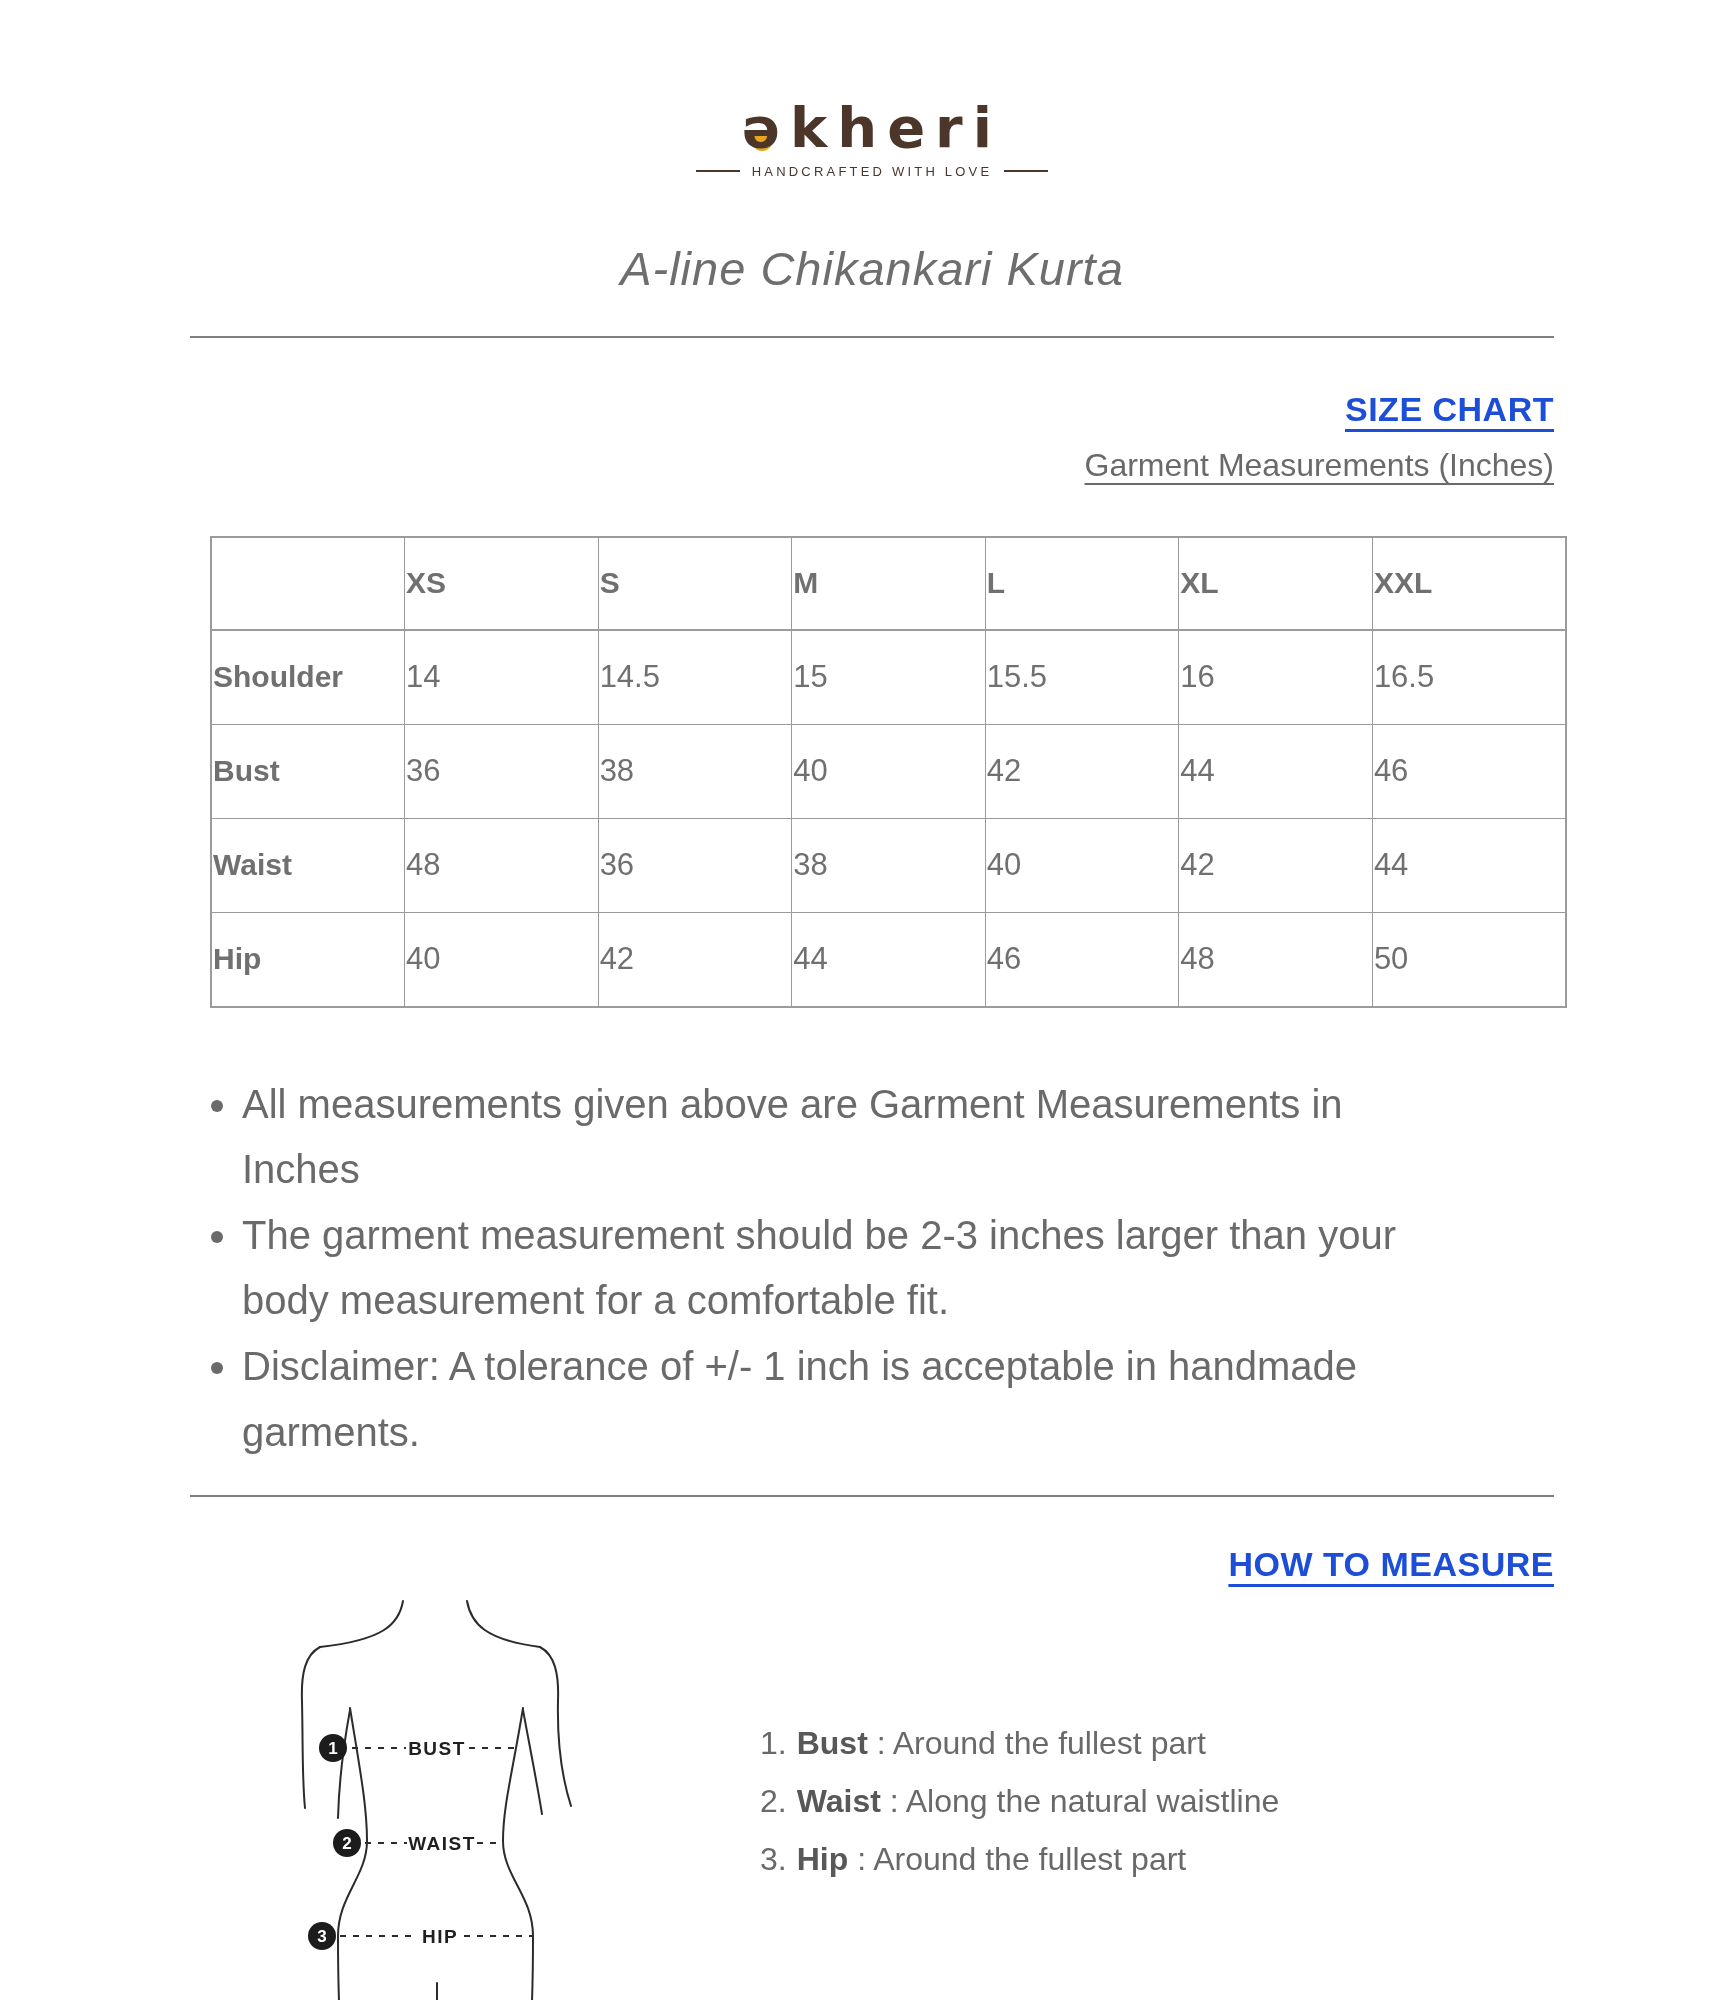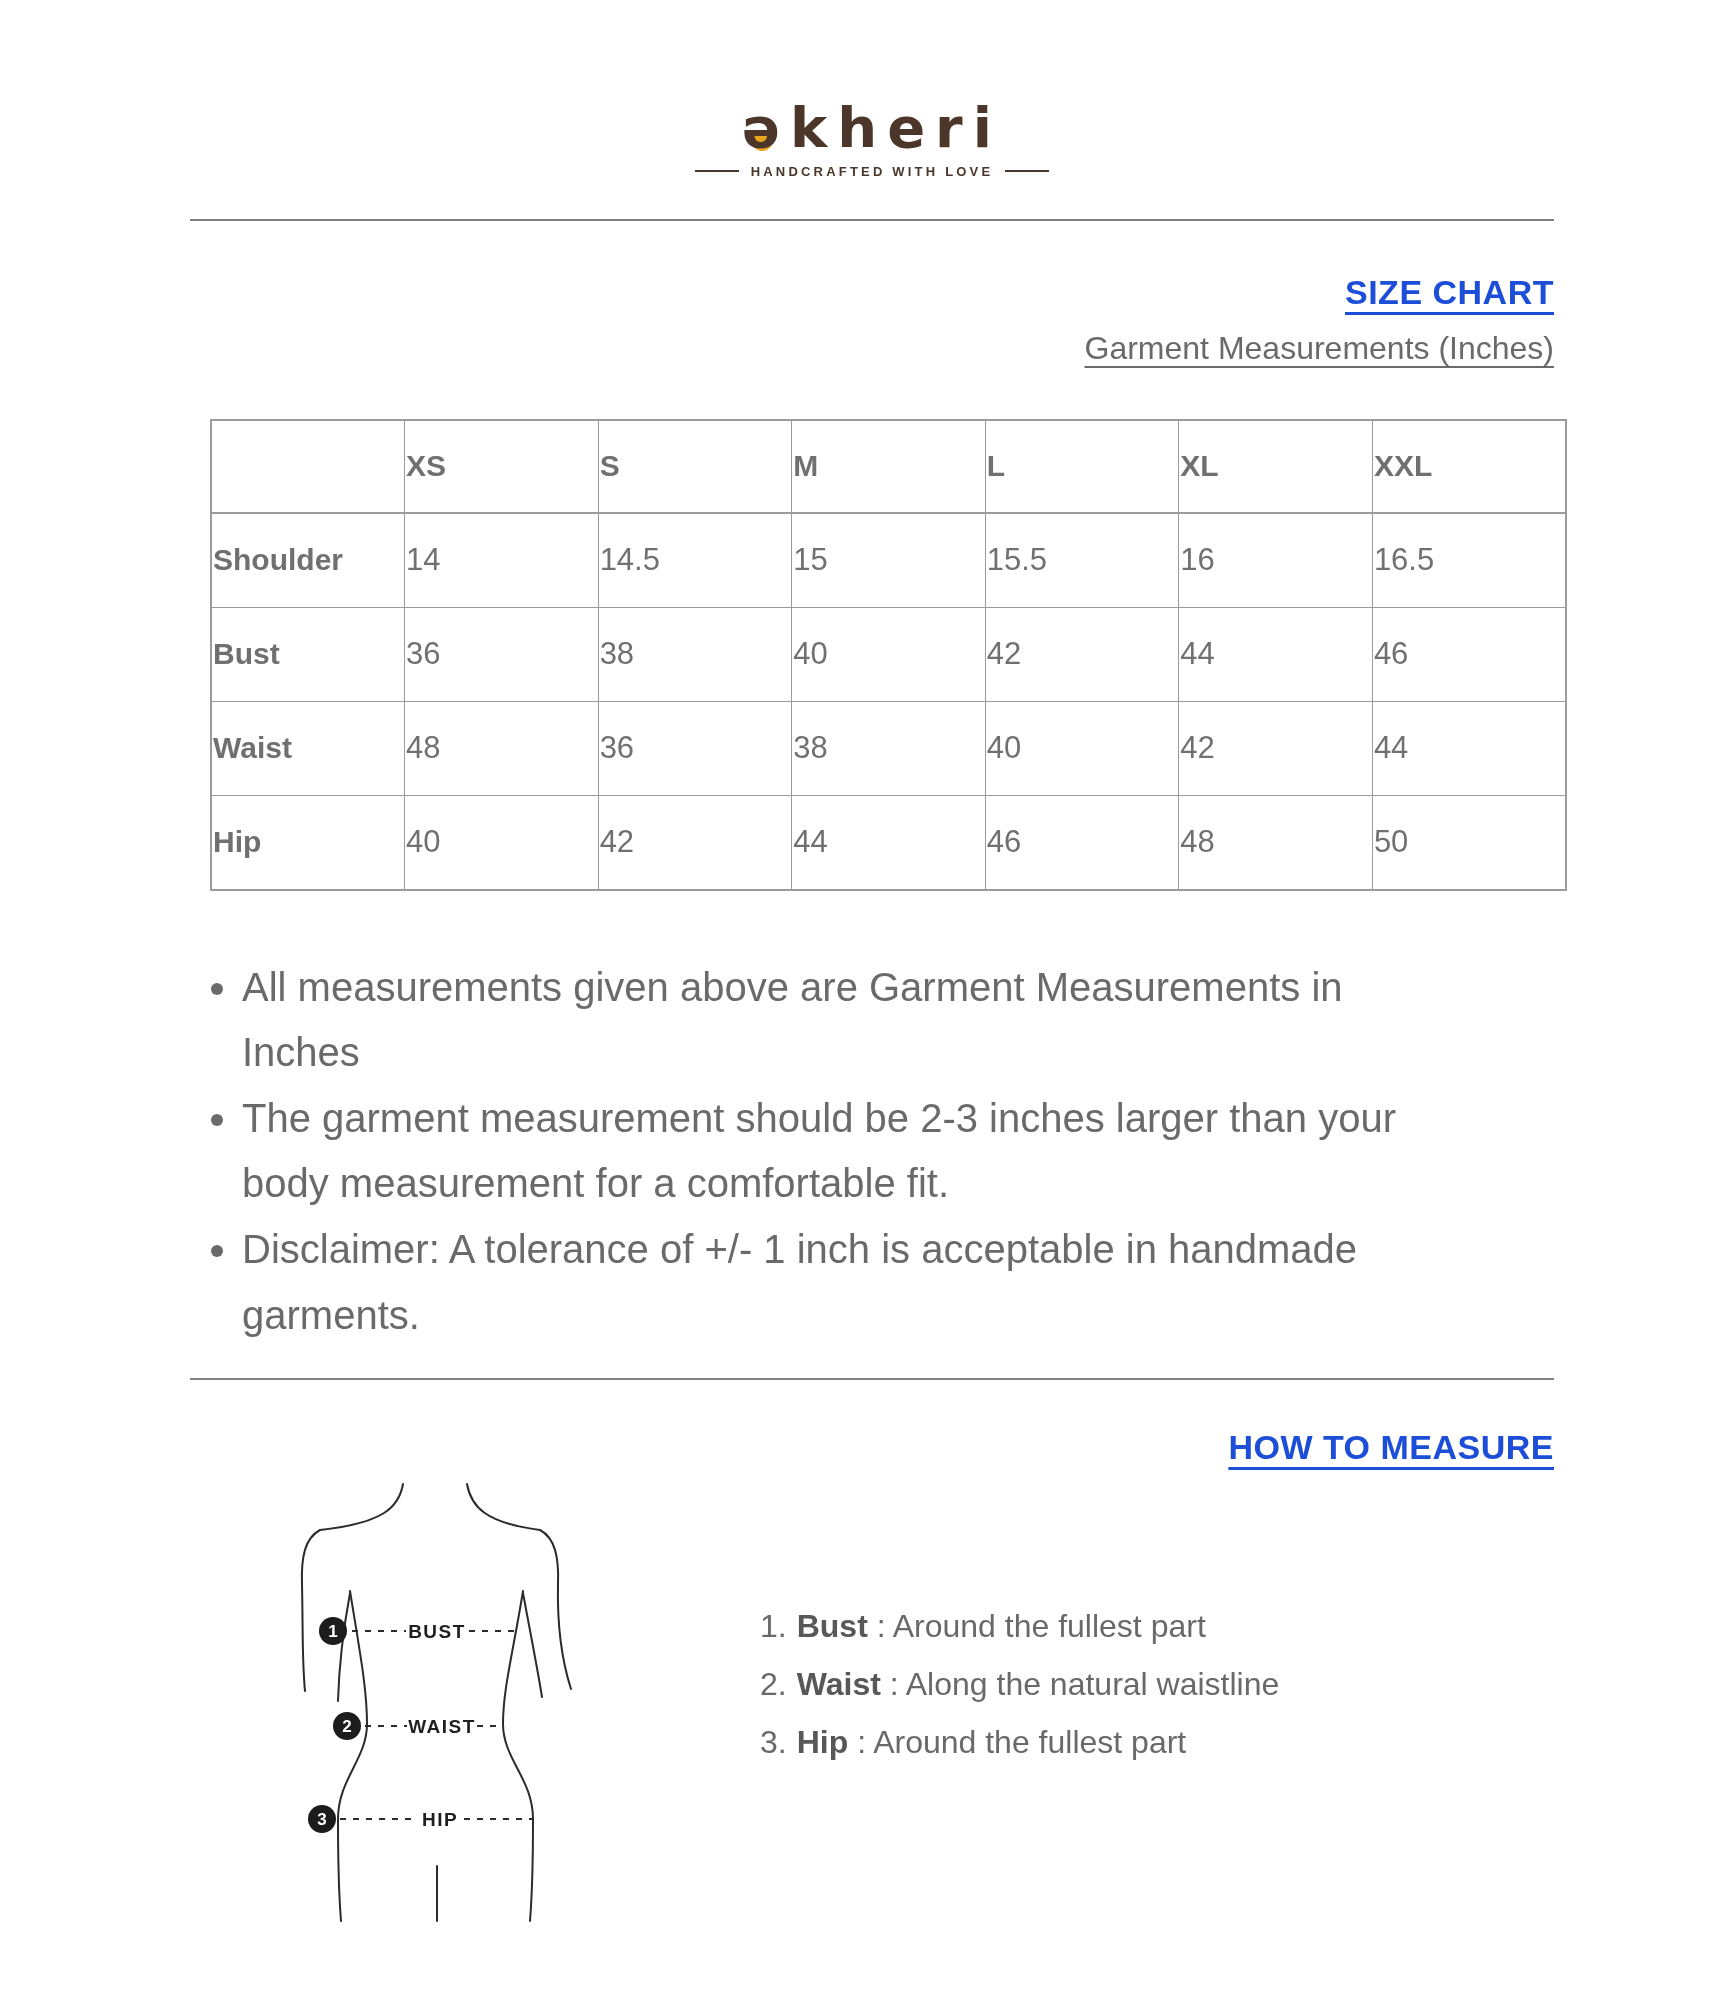--- a/index.html
+++ b/index.html
@@ -27,21 +27,21 @@
     background: radial-gradient(circle at 42% 70%, #e8a51e 0 10px, rgba(0,0,0,0) 11px);
   }
   .logo-tagline {
     margin-top: 5px;
     display: flex;
     align-items: center;
     justify-content: center;
     gap: 12px;
     color: #4b3629;
     font-size: 13px;
-    font-weight: bold;
+    font-weight: normal;
     letter-spacing: 3.2px;
   }
   .tagline-dash { width: 44px; height: 0; border-top: 2px solid #4b3629; }
 
   
   .product-title {
     margin-top: 62px;
     text-align: center;
     font-size: 47px;
     font-style: italic;
@@ -131,20 +131,21 @@
 
   <div class="logo-block">
     <div class="logo-text"><span class="logo-first">ə</span><span>kheri</span></div>
     <div class="logo-tagline">
       <span class="tagline-dash"></span>
       <span>HANDCRAFTED WITH LOVE</span>
       <span class="tagline-dash"></span>
     </div>
   </div>
 
+  <div class="product-title">A-line Chikankari Kurta</div>
 
   <hr class="rule">
 
   <div class="sc-heading">SIZE CHART</div>
   <div class="sc-subheading">Garment Measurements (Inches)</div>
 
   <table class="size-table">
     <thead>
       <tr>
         <th></th>

